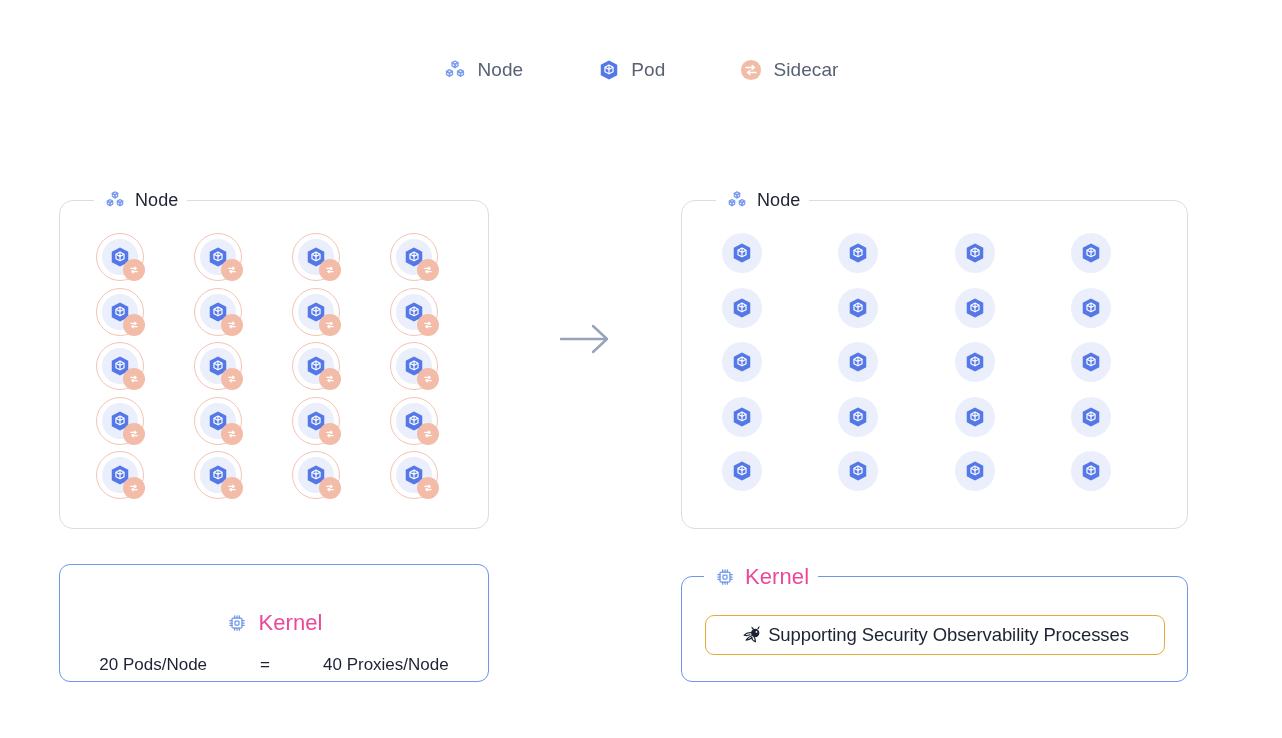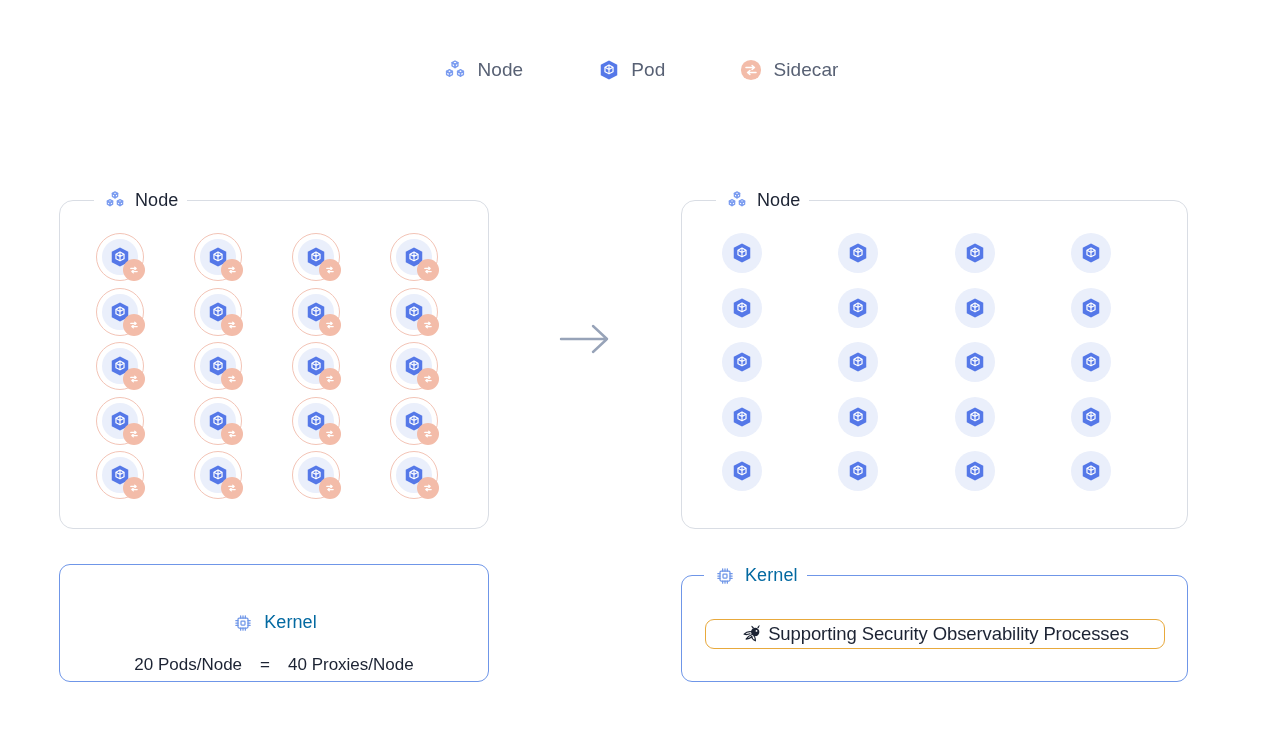--- a/index.html
+++ b/index.html
@@ -155,28 +155,28 @@
     align-items: center;
   }
   .kernel-fieldset > legend {
     margin-left: 22px;
     padding: 0 9px;
     display: flex;
     align-items: center;
     gap: 8px;
   }
   .kernel-title {
-    font-size: 18px;
-    color: #0369a1;
+    font-size: 22px;
+    color: #ec4899;
     letter-spacing: .1px;
   }
   .ebpf-box {
     margin: 0 auto;
     width: 460px;
-    height: 30px;
+    height: 40px;
     border: 1.6px solid #e8a93c;
     border-radius: 9px;
     display: flex;
     align-items: center;
     justify-content: center;
     gap: 4px;
     box-sizing: border-box;
   }
   .ebpf-label {
     font-size: 18.5px;
@@ -186,21 +186,21 @@
 
   
   .equation {
     position: absolute;
     left: 59px;
     top: 655px;
     width: 430px;
     display: flex;
     align-items: center;
     justify-content: center;
-    gap: 18px;
+    gap: 53px;
     font-size: 17px;
     color: #1c2333;
   }
   .eq-op { color: #1c2333; }
 
   
   .arrow {
     position: absolute;
     left: 555px;
     top: 318px;

